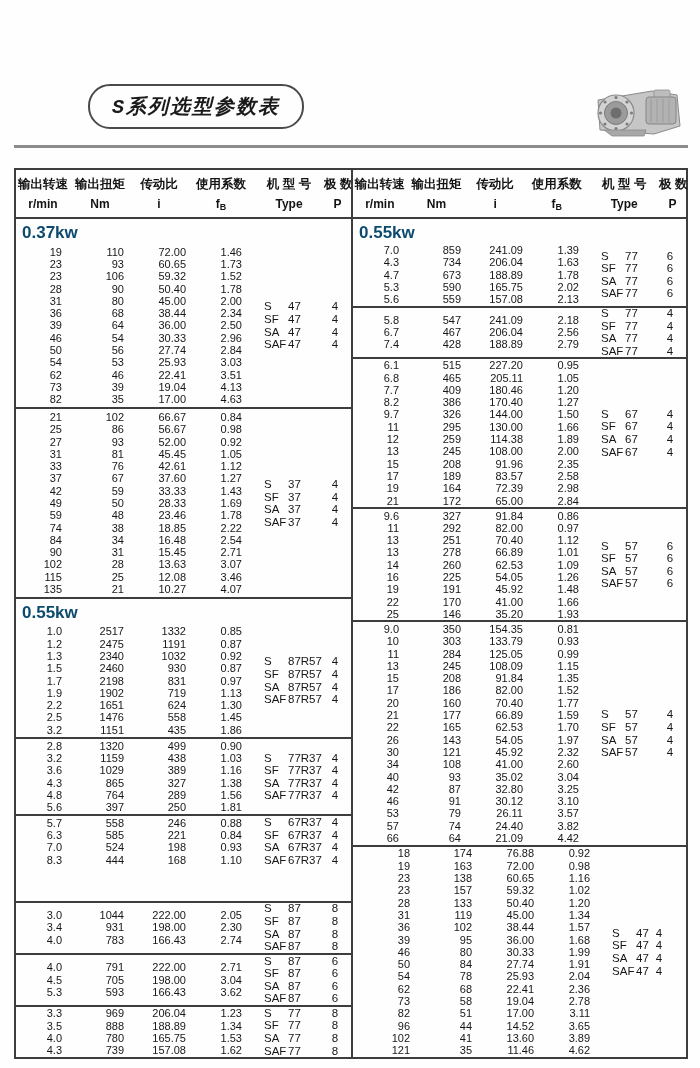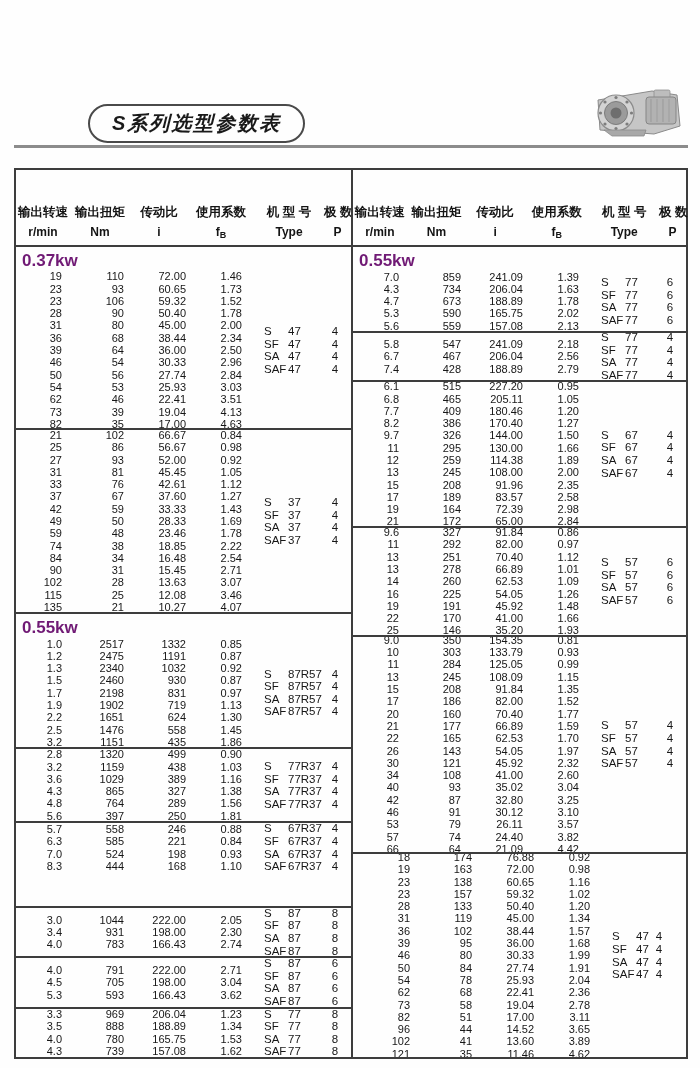--- a/index.html
+++ b/index.html
@@ -1,35 +1,35 @@
 <!DOCTYPE html>
 <html><head>
 <meta charset="utf-8">
 <style>
   html,body{margin:0;padding:0;background:#ffffff;}
   body{font-family:"Liberation Sans","DejaVu Sans",sans-serif;color:#141414;}
   *{box-sizing:border-box;}
   #page{position:relative;width:700px;height:1068px;background:#fefefe;overflow:hidden;}
 
   
-  .title-box{position:absolute;left:88px;top:104px;height:39px;padding:0 22px;
-    border:2px solid #4a4a4a;border-radius:22px;display:flex;align-items:center;}
+  .title-box{position:absolute;left:88px;top:84px;height:45px;padding:0 22px;
+    border:2px solid #4a4a4a;border-radius:22px;display:flex;align-items:center;font-family:Liberation Mono, monospace;}
   .title-box span{font-size:20px;font-weight:700;font-style:italic;letter-spacing:2px;color:#1a1a1a;}
 
   .logo{position:absolute;left:582px;top:84px;width:108px;height:60px;}
 
   .title-rule{position:absolute;left:14px;top:145px;width:674px;height:3px;background:#8c8c8c;}
 
   
   .tbl{position:absolute;left:14px;top:168px;width:674px;height:891px;
     border:2px solid #3d3d3d;display:flex;}
   .half{display:flex;flex-direction:column;width:50%;}
   .half.right{border-left:2px solid #3d3d3d;}
 
-  .half-header{display:flex;padding:6px 0 5px;margin-top:28px;}
+  .half-header{display:flex;padding:6px 0 5px;}
   .hcell{text-align:center;}
   .hc0{width:54px}.hc1{width:60px}.hc2{width:58px}.hc3{width:66px}.hc4{width:70px}.hc5{width:27px}
   .hcn{font-size:12.5px;font-weight:700;white-space:nowrap;}
   .hen{font-size:12px;font-weight:700;margin-top:4px;text-align:center;}
   .hsub{font-size:9px;vertical-align:-2px;}
 
   .block{display:flex;flex-direction:column;border-top:2px solid #3d3d3d;
     flex-basis:0;min-height:0;overflow:hidden;}
   .bbody{flex:1;display:flex;align-items:center;min-height:0;}
   .rows{width:238px;}
@@ -38,21 +38,21 @@
   .dc0{width:54px;padding-right:8px}
   .dc1{width:60px;padding-right:6px}
   .dc2{width:58px;padding-right:2px}
   .dc3{width:66px;padding-right:12px}
   .types{flex:1;display:flex;flex-direction:column;justify-content:center;
     padding-left:10px;padding-right:6px;}
   .trow{display:flex;font-size:11.5px;line-height:12.6px;height:12.6px;color:#161616;}
   .tprefix{display:inline-block;min-width:24px;}
   .tp{margin-left:auto;width:20px;text-align:center;}
 
-  .power-label{font-size:17px;font-weight:700;padding:4px 0 1px 6px;line-height:20px;color:#701a75;}
+  .power-label{font-size:17px;font-weight:700;padding:4px 0 1px 6px;line-height:20px;color:#0c4a6e;}
 </style>
 </head>
 <body>
 
 <div id="page">
 
   <div class="title-box">
     <span>S系列选型参数表</span>
   </div>
 

